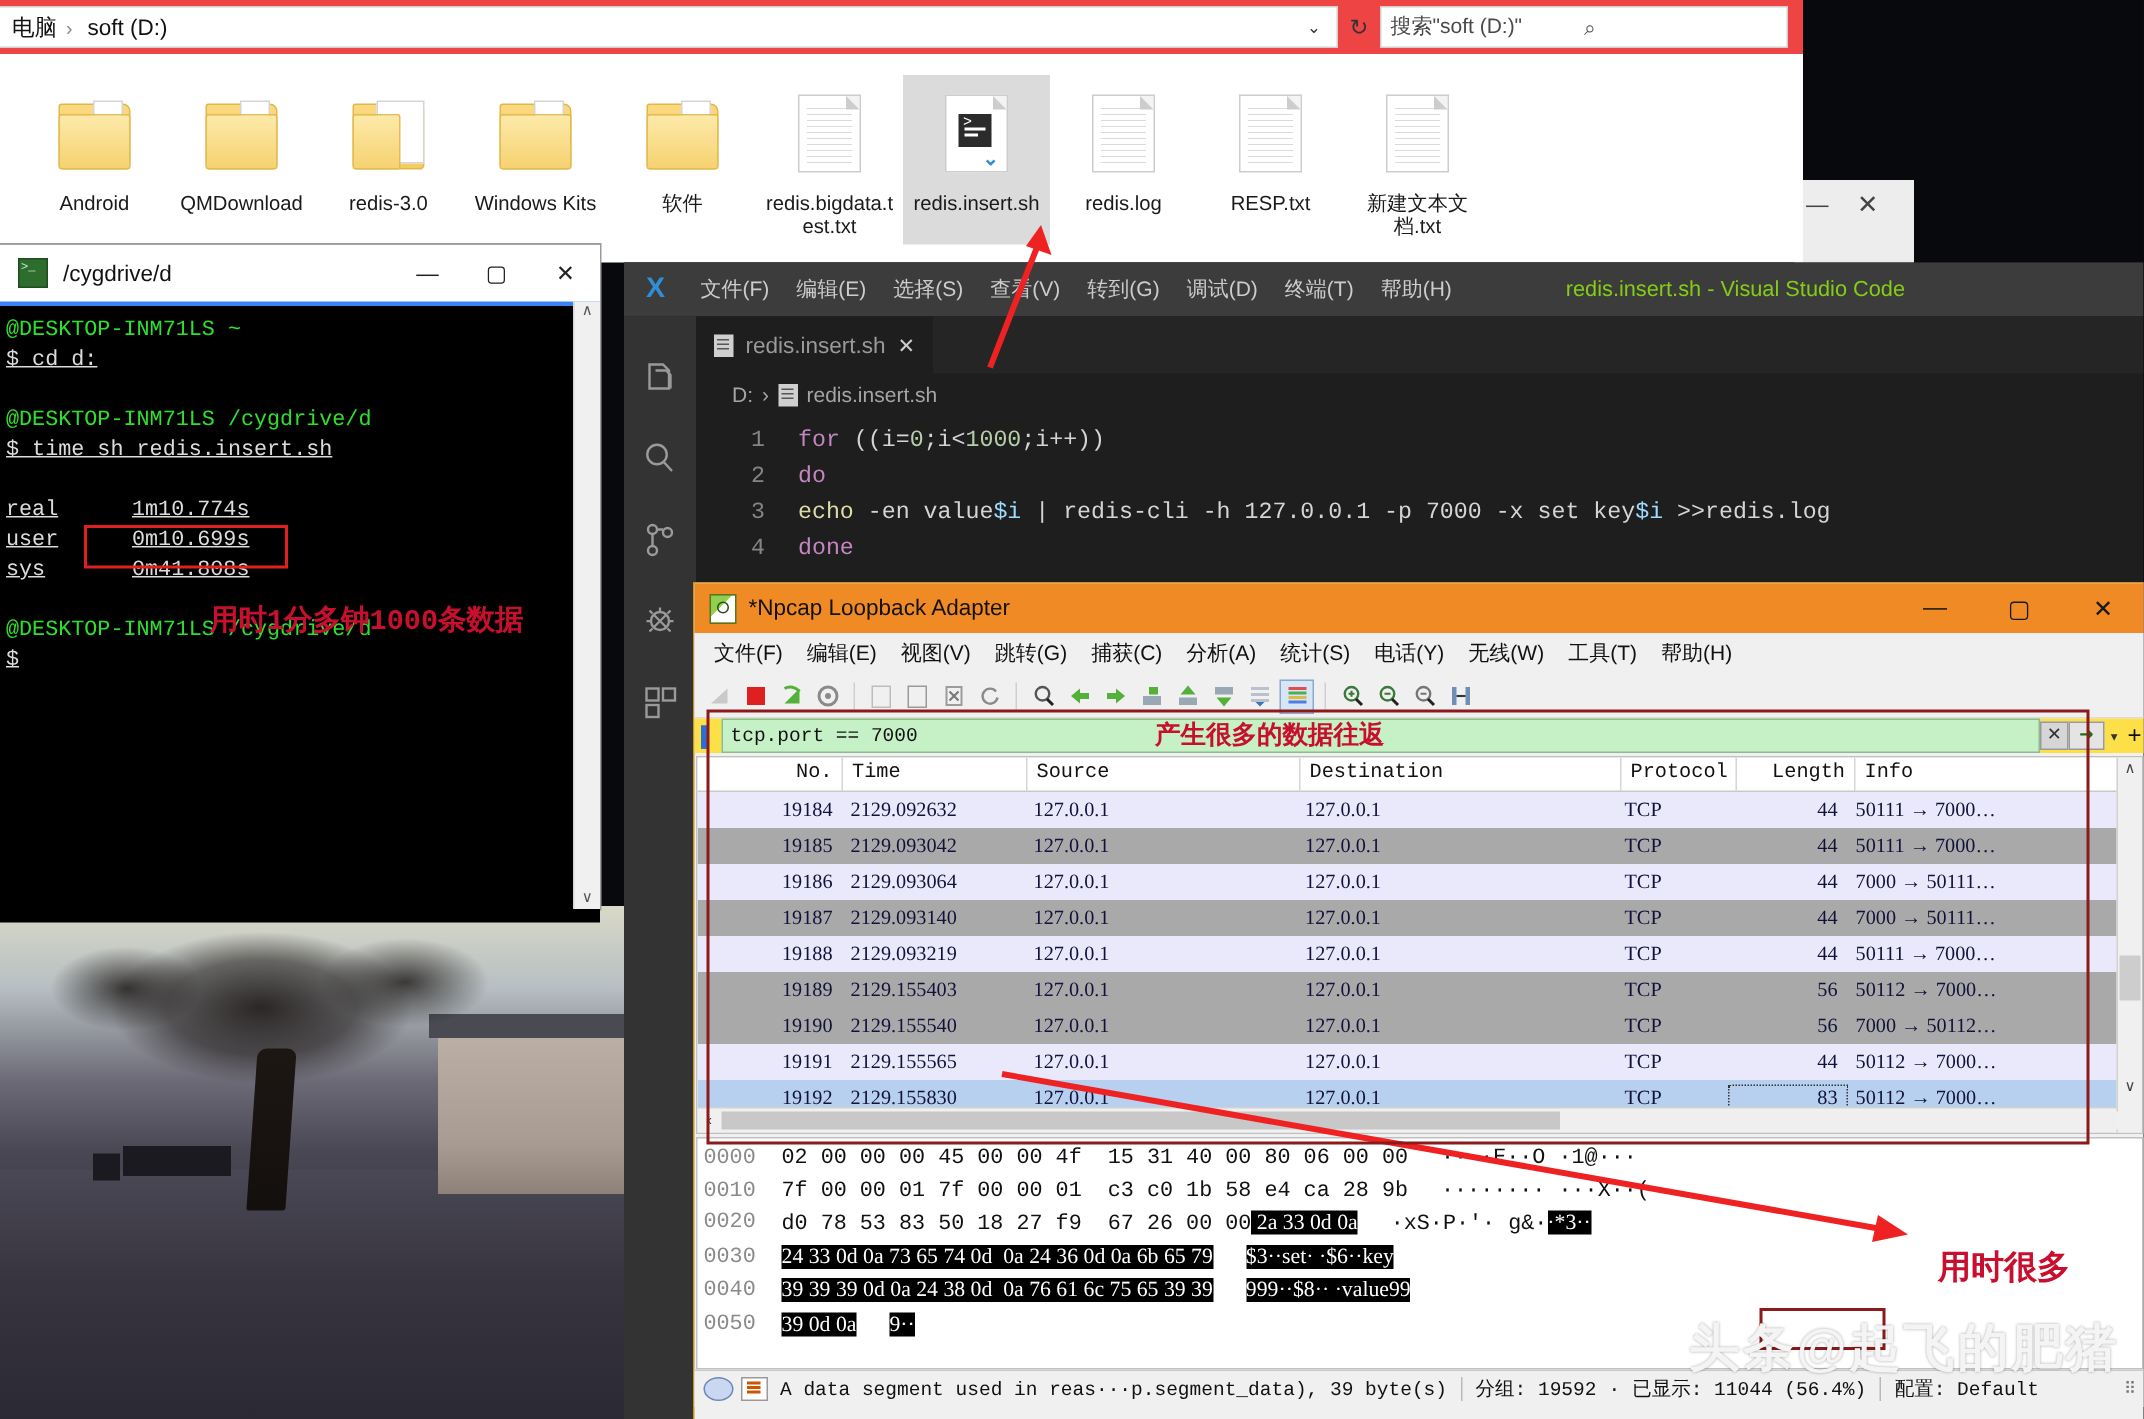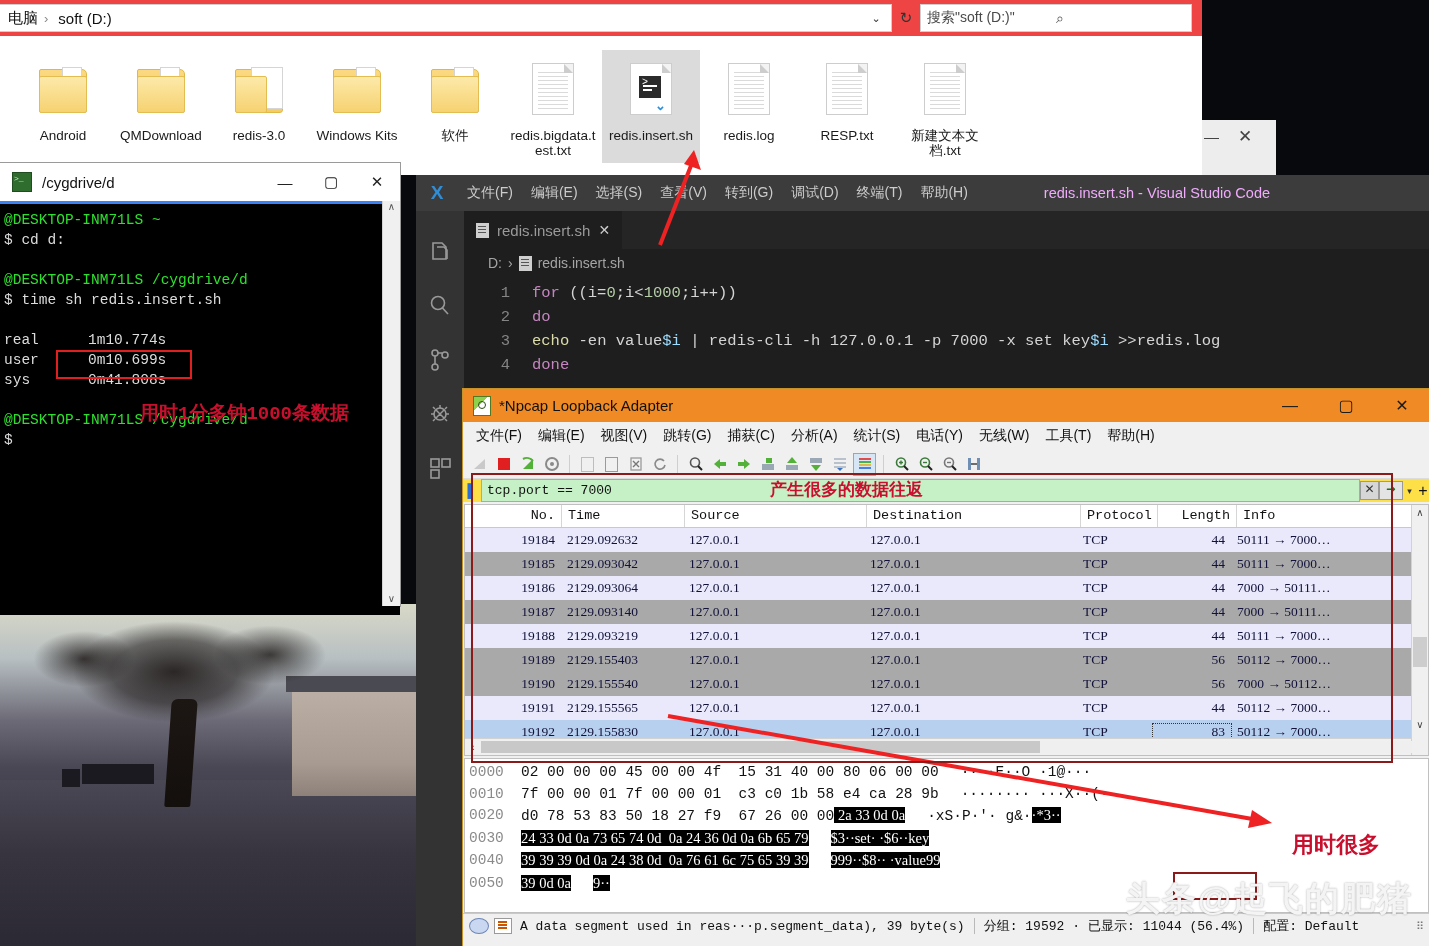--- a/index.html
+++ b/index.html
@@ -106,33 +106,33 @@
      box-shadow:0 0 0 1px #9a9a9a;}
   .cyg-title{height:38px;background:#fff;display:flex;align-items:center;border-bottom:3px solid #3b82f6;}
   .cyg-ico{width:18px;height:18px;margin:0 10px 0 12px;background:#2f6d2f;border:1px solid #1f4d1f;position:relative;}
   .cyg-ico:after{content:">_";position:absolute;left:1px;top:1px;font-size:8px;color:#cfe9cf;
      font-family:"Liberation Mono",monospace;}
   .cyg-name{font-size:15px;color:#111;flex:1;}
   .cyg-btn{width:46px;text-align:center;font-size:15px;color:#222;}
   .cyg-body{position:relative;height:405px;background:#000;padding:6px 0 0 4px;overflow:hidden;
      font-family:"Liberation Mono","DejaVu Sans Mono",monospace;font-size:14.5px;line-height:20px;}
   .cyg-body .g{color:#2ee02e;}
-  .cyg-body .w{color:#dcdcdc;}
+  .cyg-body .w{color:#dcdcdc;text-decoration:underline;}
   .cyg-scroll{position:absolute;right:0;top:38px;width:17px;height:405px;background:#f0f0f0;border-left:1px solid #d4d4d4;}
   .cyg-scroll .ar{text-align:center;font-size:10px;color:#555;}
   .cyg-scroll .ar.bot{position:absolute;bottom:2px;left:0;right:0;}
   .redbox{position:absolute;border:2px solid #e02020;}
 
   
   #vscode{position:absolute;left:416px;top:175px;width:1013px;height:771px;background:#1e1e1e;}
   .vs-title{height:36px;background:#3c3c3c;display:flex;align-items:center;}
   .vs-logo{width:42px;text-align:center;color:#2f8ed6;font-size:19px;font-weight:bold;}
   .vs-menu{display:flex;gap:0;}
   .vs-menu span{color:#cccccc;font-size:14px;padding:0 9px;}
-  .vs-wtitle{flex:1;text-align:center;color:#f0abfc;font-size:14.5px;padding-right:92px;}
+  .vs-wtitle{flex:1;text-align:center;color:#84cc16;font-size:14.5px;padding-right:92px;}
   .vs-main{display:flex;height:735px;}
   .vs-activity{width:48px;background:#333333;padding-top:14px;}
   .vs-actitem{height:54px;display:flex;align-items:center;justify-content:center;}
   .vs-editor{flex:1;background:#1e1e1e;}
   .vs-tabs{height:38px;background:#252526;display:flex;}
   .vs-tab{background:#1e1e1e;display:flex;align-items:center;padding:0 12px;gap:8px;}
   .vs-tab .ti{color:#cccccc;font-size:14px;}
   .vs-tab .tx{color:#9a9a9a;font-size:15px;}
   .vs-file-ico{width:13px;height:15px;background:#cfcfcf;display:inline-block;position:relative;}
   .vs-file-ico:before{content:"";position:absolute;left:2px;top:3px;width:8px;height:1.5px;background:#555;

